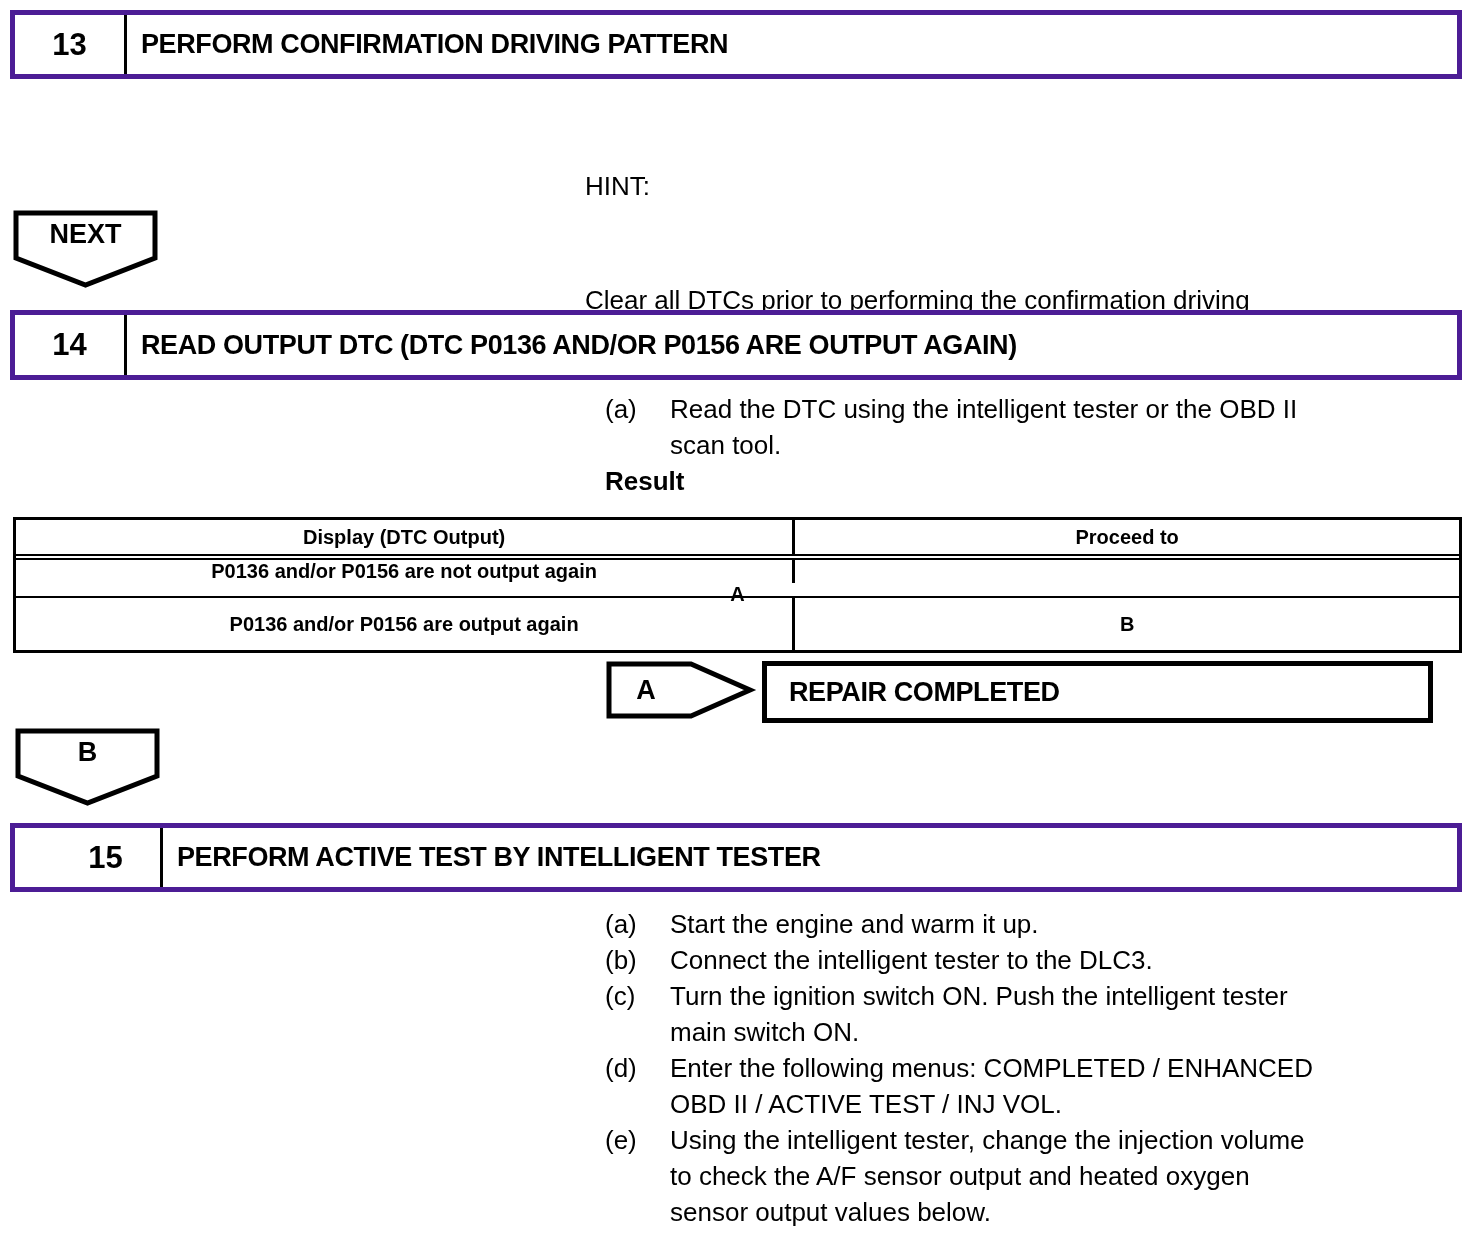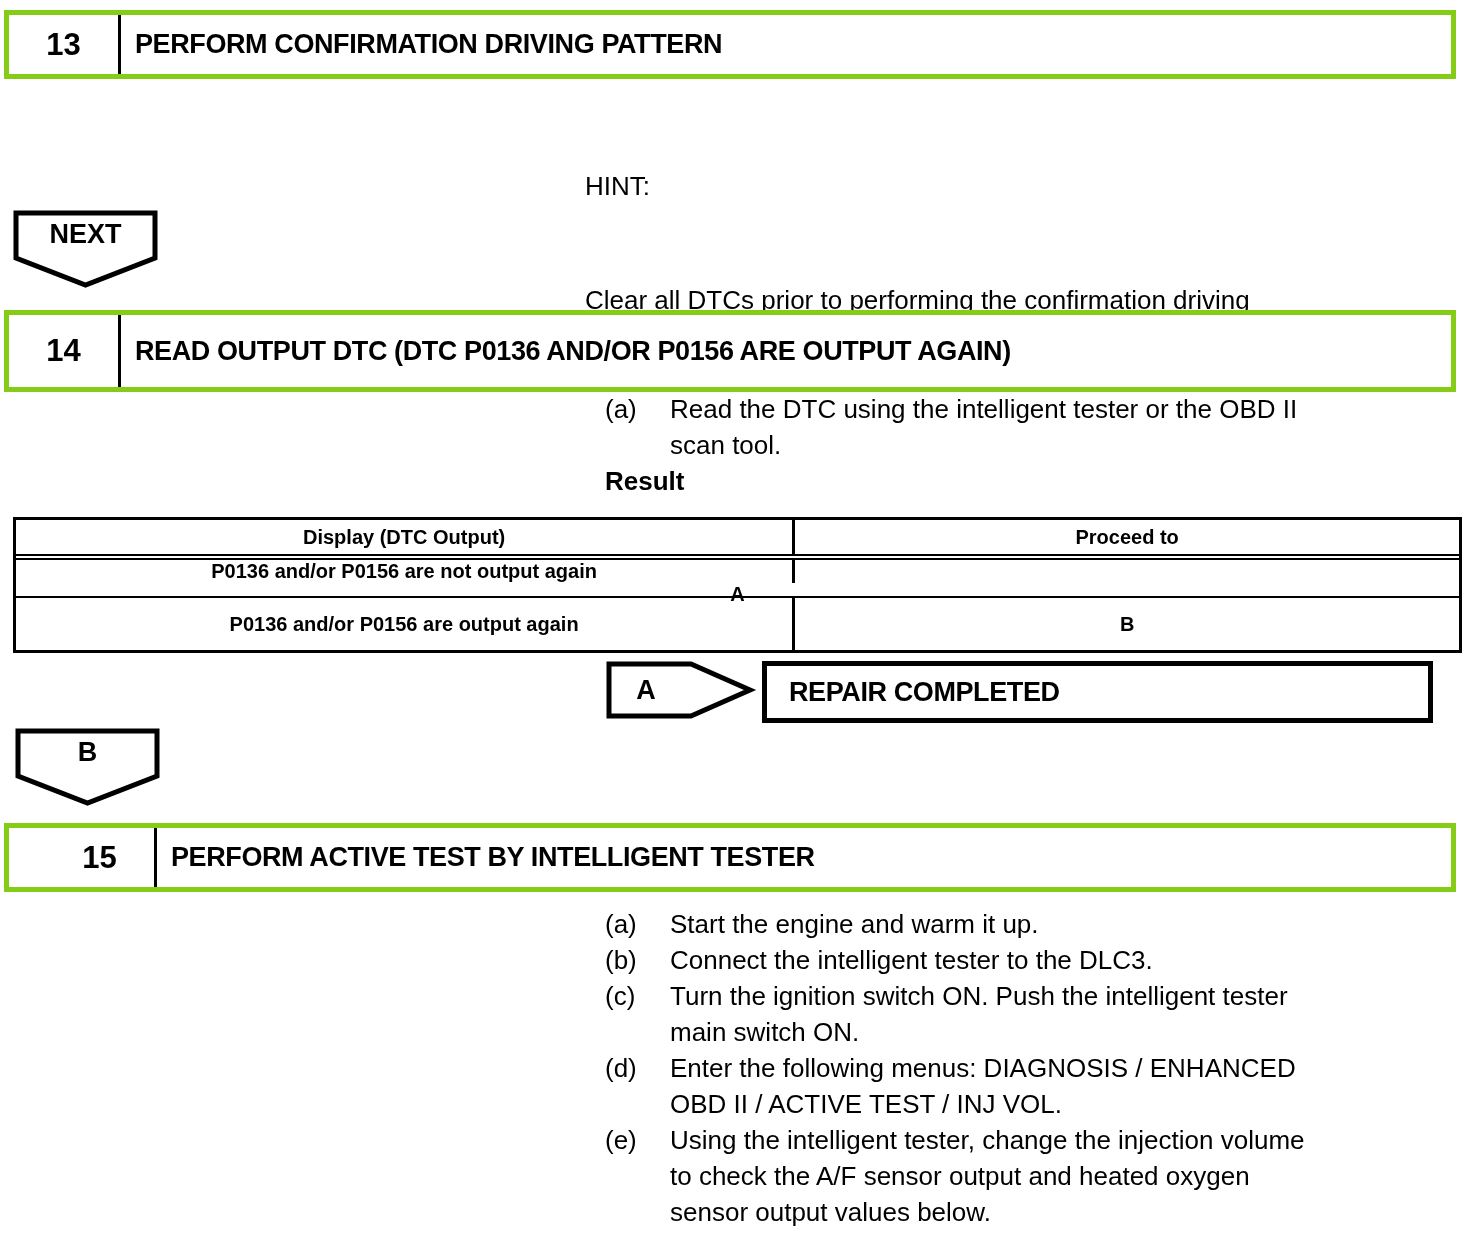--- a/index.html
+++ b/index.html
@@ -13,24 +13,24 @@
     height: 1256px;
     background: #ffffff;
     color: #000000;
     font-family: "Liberation Sans", sans-serif;
     overflow: hidden;
   }
 
   
   .step-box {
     position: absolute;
-    left: 4px;
+    left: 10px;
     width: 1452px;
     height: 69px;
-    border: 5px solid #84cc16;
+    border: 5px solid #4c1d95;
     box-sizing: border-box;
     display: flex;
     background: #fff;
   }
   .step-num {
     width: 112px;
     border-right: 3px solid #000;
     box-sizing: border-box;
     display: flex;
     align-items: center;
@@ -150,21 +150,21 @@
 pattern.</div>
   </div>
 
   <div class="connector" style="left:13px; top:210px;">
     <svg width="145" height="78" viewBox="0 0 145 78">
       <polygon points="3,3 142,3 142,48 72.5,75 3,48" fill="#ffffff" stroke="#000000" stroke-width="5" stroke-linejoin="miter"></polygon>
     </svg>
     <div class="conn-label conn-down-label">NEXT</div>
   </div>
 
-  <div class="step-box" style="top:310px; height:82px;">
+  <div class="step-box" style="top:310px; height:70px;">
     <div class="step-num">14</div>
     <div class="step-title">READ OUTPUT DTC (DTC P0136 AND/OR P0156 ARE OUTPUT AGAIN)</div>
   </div>
 
   <div class="plist" style="top:391px;">
     <div class="plist-item">
       <div class="p-marker">(a)</div>
       <div class="p-text">Read the DTC using the intelligent tester or the OBD II
 scan tool.</div>
     </div>
@@ -216,21 +216,21 @@
       <div class="p-marker">(b)</div>
       <div class="p-text">Connect the intelligent tester to the DLC3.</div>
     </div>
     <div class="plist-item">
       <div class="p-marker">(c)</div>
       <div class="p-text">Turn the ignition switch ON. Push the intelligent tester
 main switch ON.</div>
     </div>
     <div class="plist-item">
       <div class="p-marker">(d)</div>
-      <div class="p-text">Enter the following menus: DIAGNOSIS / ENHANCED
+      <div class="p-text">Enter the following menus: COMPLETED / ENHANCED
 OBD II / ACTIVE TEST / INJ VOL.</div>
     </div>
     <div class="plist-item">
       <div class="p-marker">(e)</div>
       <div class="p-text">Using the intelligent tester, change the injection volume
 to check the A/F sensor output and heated oxygen
 sensor output values below.</div>
     </div>
   </div>
 

